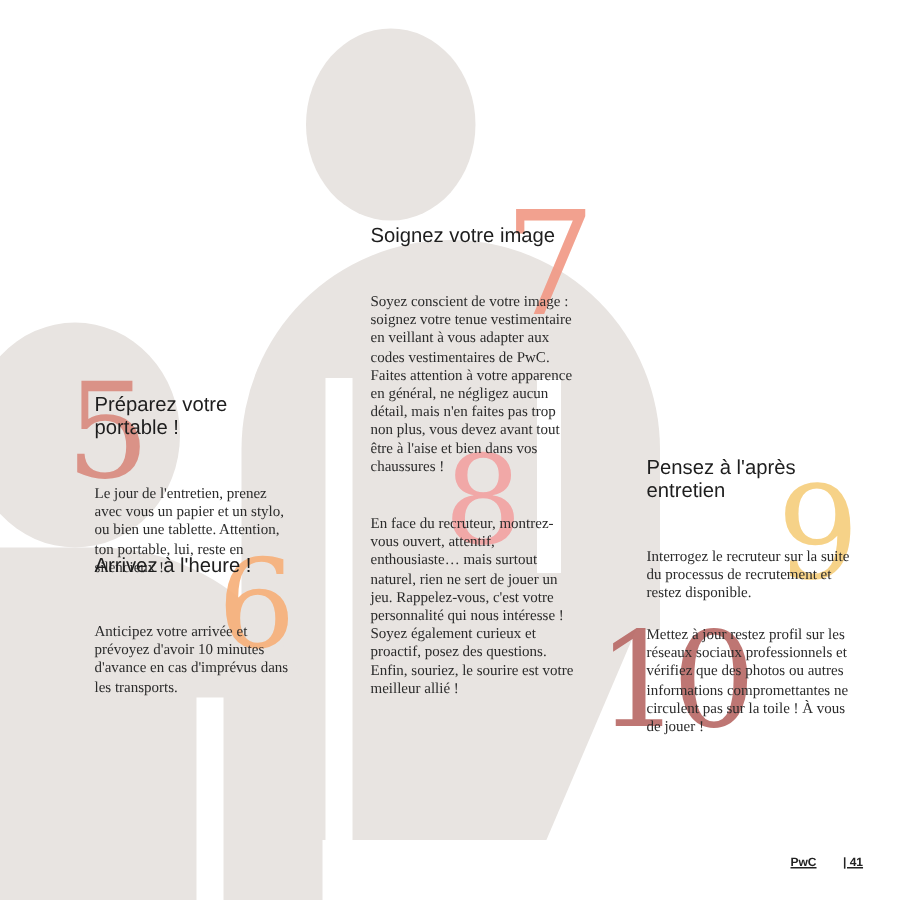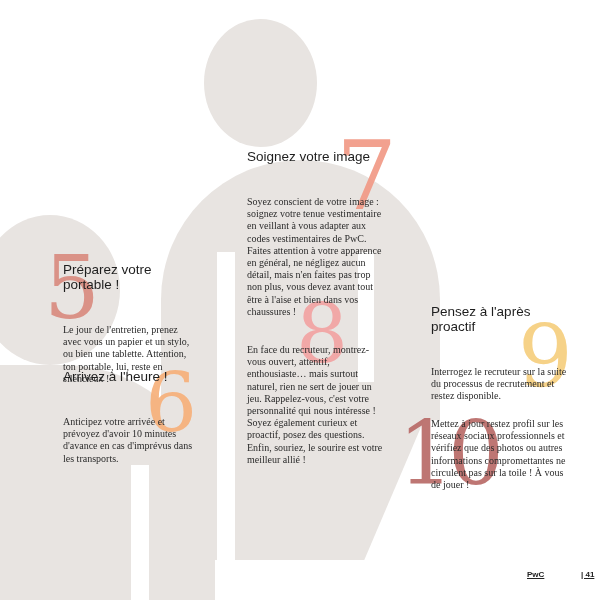--- a/index.html
+++ b/index.html
@@ -91,23 +91,23 @@
   <p>Soyez conscient de votre image : soignez votre tenue vestimentaire en veillant à vous adapter aux codes vestimentaires de PwC. Faites attention à votre apparence en général, ne négligez aucun détail, mais n'en faites pas trop non plus, vous devez avant tout être à l'aise et bien dans vos chaussures !</p>
 </div>
 
 <div class="block" style="left:247px; top:312px; width:140px;">
   <p>En face du recruteur, montrez-vous ouvert, attentif, enthousiaste… mais surtout naturel, rien ne sert de jouer un jeu. Rappelez-vous, c'est votre personnalité qui nous intéresse ! Soyez également curieux et proactif, posez des questions. Enfin, souriez, le sourire est votre meilleur allié !</p>
 </div>
 
 <div class="block" style="left:431px; top:304px; width:140px;">
   <h2>
     <span>Pensez à l'après</span><br>
-    <span>proactif</span>
+    <span>entretien</span>
   </h2>
   <p>Interrogez le recruteur sur la suite du processus de recrutement et restez disponible.</p>
 </div>
 
 <div class="block" style="left:431px; top:386px; width:140px;">
   <p>Mettez à jour restez profil sur les réseaux sociaux professionnels et vérifiez que des photos ou autres informations compromettantes ne circulent pas sur la toile ! À vous de jouer !</p>
 </div>
 
 <div class="footer" style="left:527px;">PwC</div>
-<div class="footer" style="left:562px; font-weight:bold;margin-left:19px;">| 41</div>
+<div class="footer" style="left:562px; font-weight:bold;">| 41</div>
 
 </body></html>

